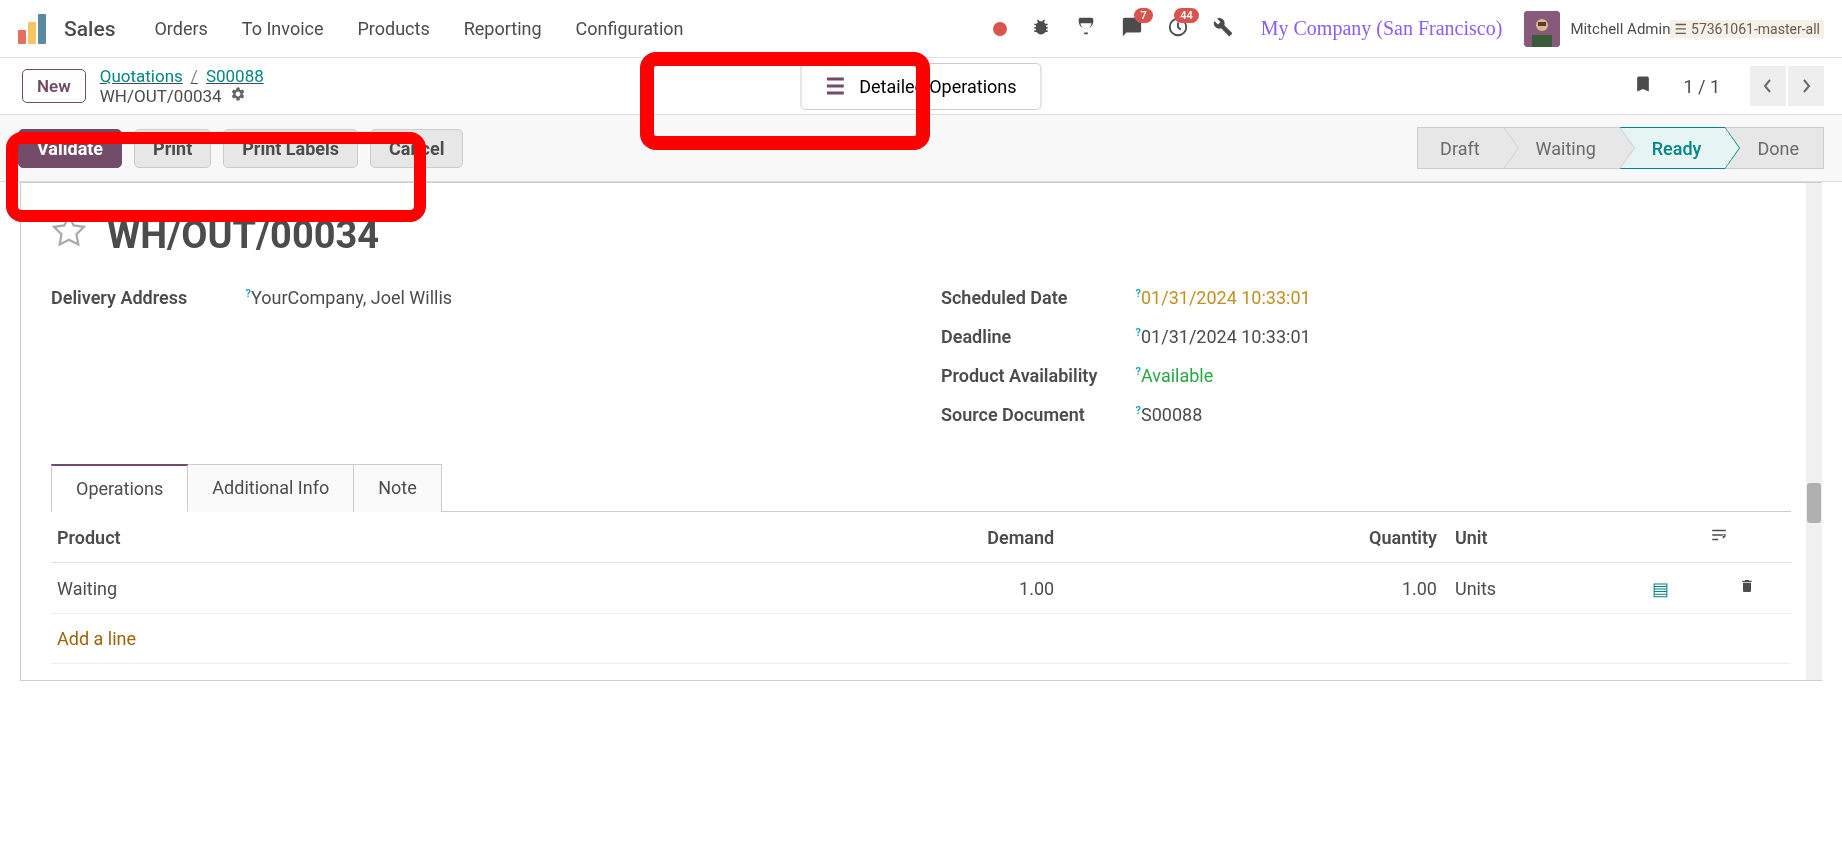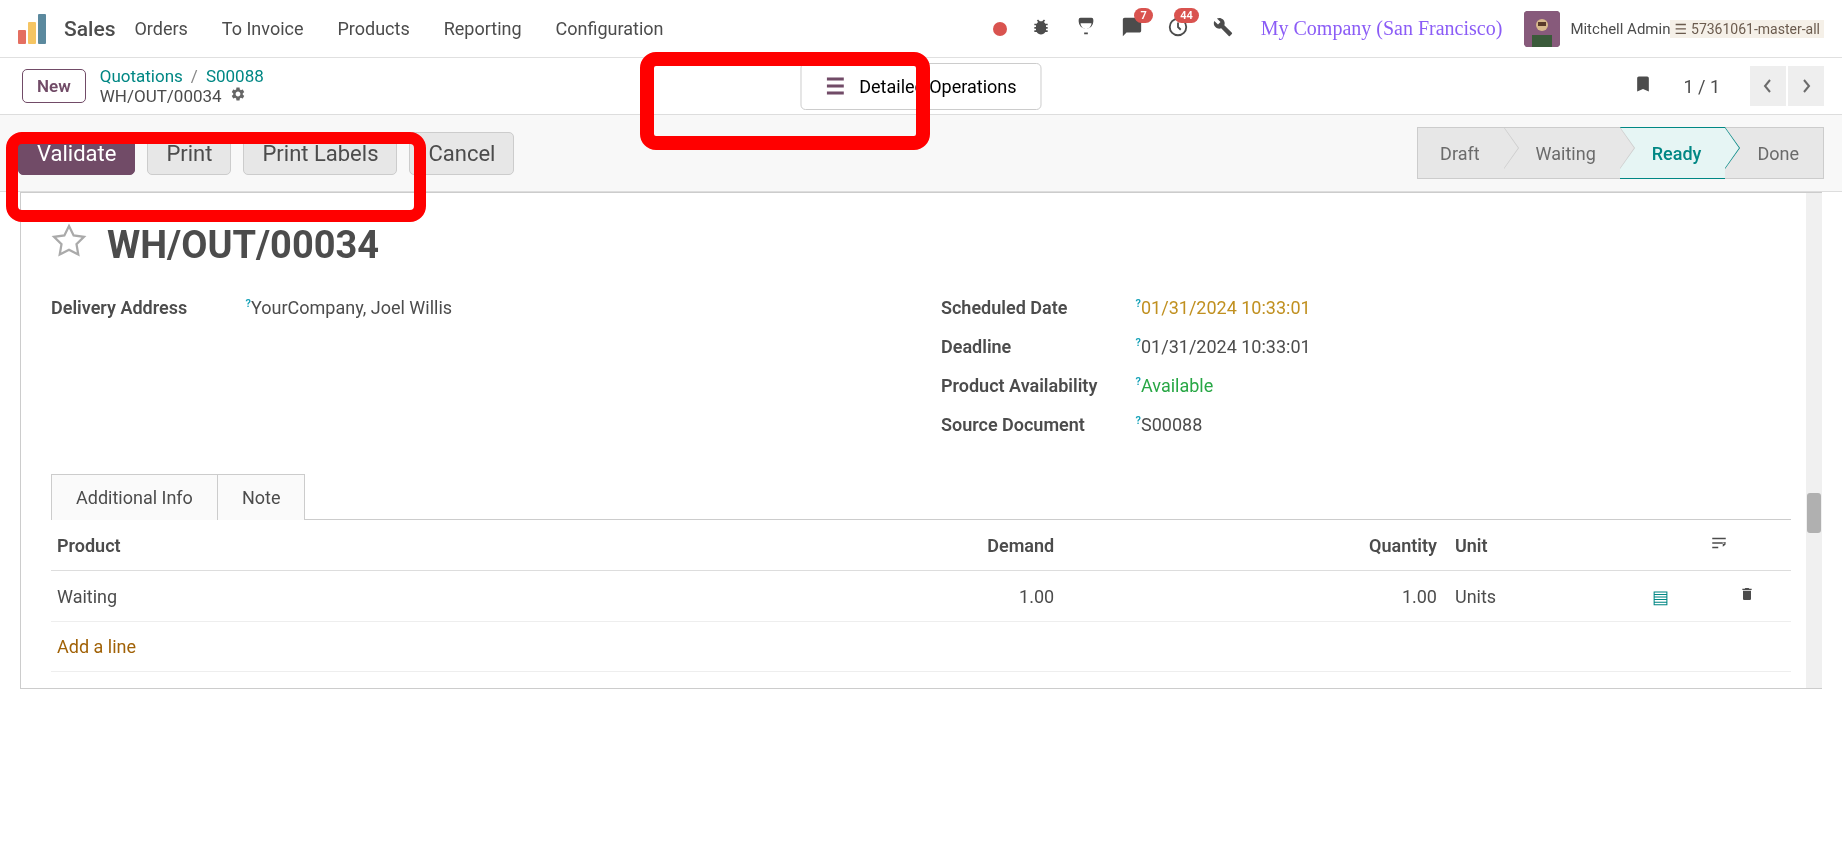--- a/index.html
+++ b/index.html
@@ -31,21 +31,21 @@
       margin-right: 10px;
     }
     .logo-bar { width: 8px; border-radius: 1px; }
     .logo-bar.b1 { height: 14px; background: #e46f61; }
     .logo-bar.b2 { height: 22px; background: #f5c563; }
     .logo-bar.b3 { height: 30px; background: #5b899e; }
     .app-title {
       font-size: 21px;
       font-weight: 500;
       color: #4c4c4c;
-      margin-right: 11px;
+      margin-right: 31px;
     }
     .nav-menu {
       display: flex;
       gap: 34px;
       font-size: 18px;
       color: #4c4c4c;
     }
     .nav-menu-item { cursor: pointer; }
     .top-nav-spacer { flex: 1; }
     .top-icons {
@@ -122,21 +122,21 @@
       background: #fff;
       color: #714B67;
       font-weight: 600;
       padding: 6px 14px;
       border-radius: 5px;
       cursor: pointer;
       font-size: 17px;
       margin-right: 14px;
     }
     .breadcrumb-col { display: flex; flex-direction: column; font-size: 17px; }
-    .breadcrumb-top { display: flex; gap: 8px; align-items: center; }
+    .breadcrumb-top { display: flex; gap: 8px; align-items: center; text-decoration: underline; }
     .bc-link { color: #008784; cursor: pointer; }
     .bc-sep { color: #888; }
     .breadcrumb-bottom { display: flex; align-items: center; gap: 8px; color: #4c4c4c;}
     .gear-small { color: #666; font-size: 15px; cursor: pointer; }
     
     .stat-button {
       position: absolute;
       left: 50%;
       transform: translateX(-50%);
       border: 1px solid #ccc;
@@ -193,35 +193,36 @@
       border-bottom: 1px solid #ddd;
       padding: 12px 18px;
       gap: 12px;
       position: relative;
     }
     .action-btn {
       border: 1px solid #ccc;
       background: #e7e7e7;
       padding: 8px 18px;
       border-radius: 5px;
-      font-size: 22px;
-      cursor: pointer;
-      color: #4c4c4c;
+      font-size: 18px;
+      cursor: pointer;
+      color: #4c4c4c;
+      font-weight: bold;
     }
     .action-btn.primary {
       background: #714B67;
       color: #fff;
       border-color: #714B67;
     }
     
     .status-arrows {
       margin-left: auto;
       display: flex;
       align-items: stretch;
-      height: 52px;
+      height: 42px;
     }
     .status-step {
       position: relative;
       display: flex;
       align-items: center;
       padding: 0 24px 0 32px;
       font-size: 18px;
       color: #6b6b6b;
       background: #e7e7e7;
       border-top: 1px solid #ccc;
@@ -564,20 +565,21 @@
         <div class="field-label">
           <span>Source Document</span>
           <span class="help-q">?</span>
         </div>
         <div class="field-value">S00088</div>
       </div>
     </div>
   </div>
 
   <div class="tabs">
+    <div class="tab active">Operations</div>
     <div class="tab">Additional Info</div>
     <div class="tab">Note</div>
   </div>
 
   <table class="op-table">
     <thead>
       <tr>
         <th style="width:40%">Product</th>
         <th class="num" style="width:18%">Demand</th>
         <th class="num" style="width:22%">Quantity</th>

